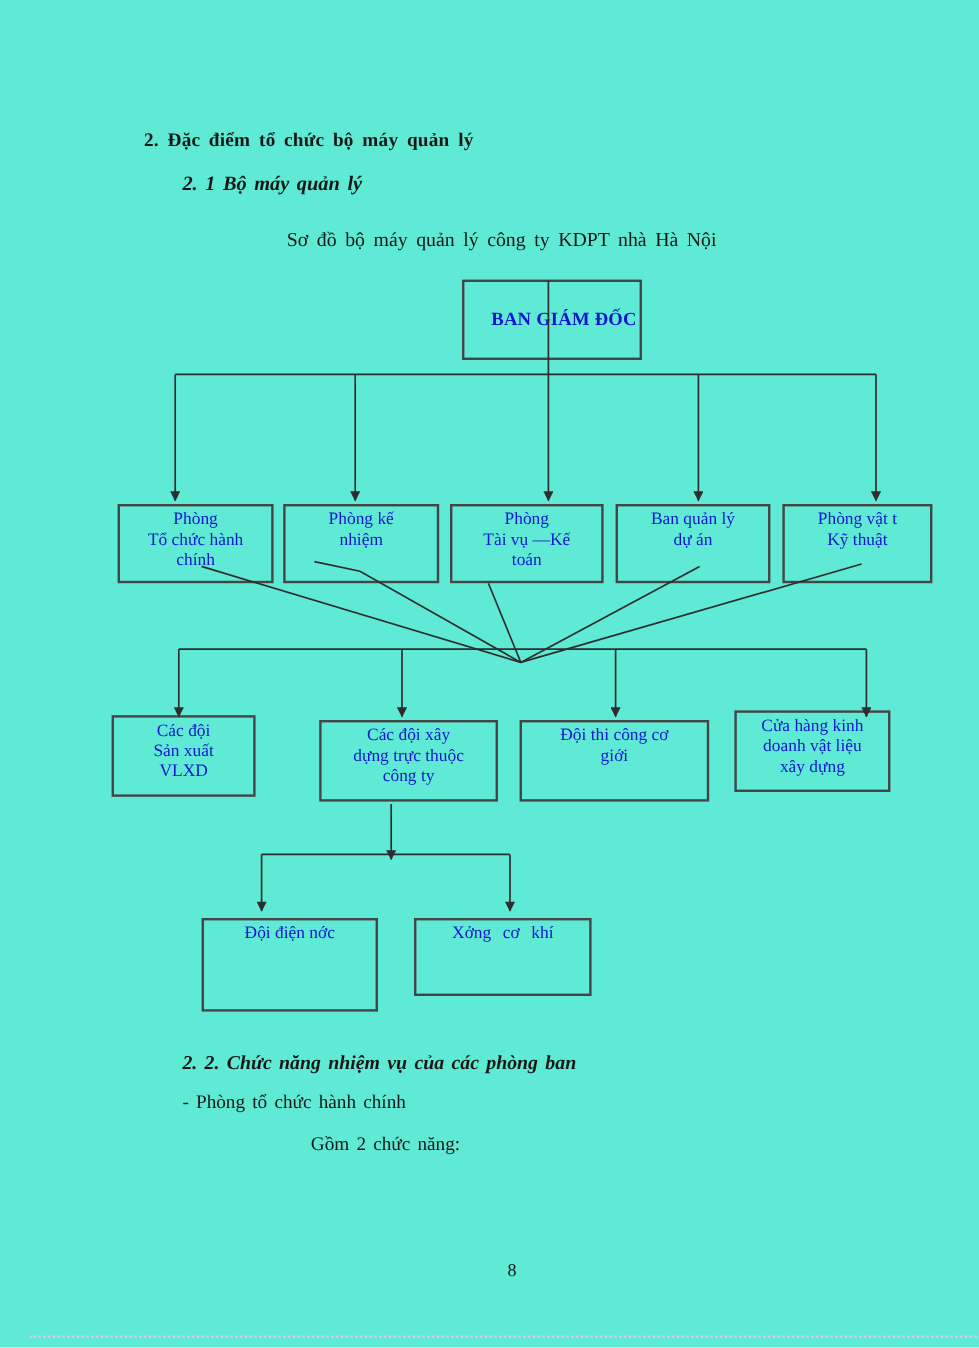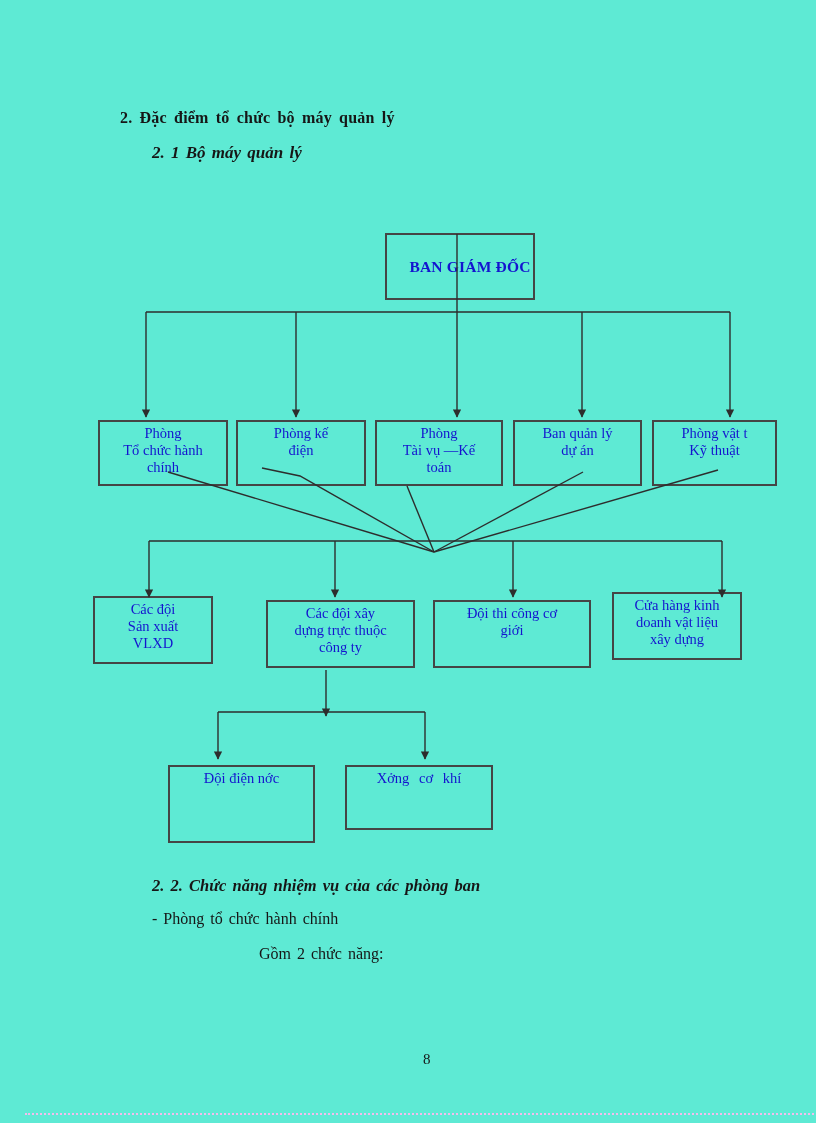--- a/index.html
+++ b/index.html
@@ -29,30 +29,31 @@
   .pagenum { position:absolute; left:423px; top:1051px; font-size:15px; }
   .dotline { position:absolute; left:25px; top:1113px; width:789px; height:0; border-top:2px dotted #f3bded; }
 </style>
 </head>
 <body>
 
 <div class="page">
 
   <div class="abs h1" style="left:120px; top:109px;">2. Đặc điểm tổ chức bộ máy quản lý</div>
   <div class="abs h2" style="left:152px; top:143px;text-align:right;">2. 1 Bộ máy quản lý</div>
+  <div class="abs caption" style="left:239px; top:190px;">Sơ đồ bộ máy quản lý công ty KDPT nhà Hà Nội</div>
 
   <div>
 
     <div class="box vcenter" style="left:385px; top:233px; width:150px; height:67px;padding-left:20px;">BAN GIÁM ĐỐC</div>
 
     <div class="box" style="left:98px;  top:420px; width:130px; height:66px;">Phòng
 Tổ chức hành
 chính</div>
     <div class="box" style="left:236px; top:420px; width:130px; height:66px;">Phòng kế
-điện</div>
+nhiệm</div>
     <div class="box" style="left:375px; top:420px; width:128px; height:66px;">Phòng
 Tài vụ —Kế
 toán</div>
     <div class="box" style="left:513px; top:420px; width:129px; height:66px;">Ban quản lý
 dự án</div>
     <div class="box" style="left:652px; top:420px; width:125px; height:66px;">Phòng vật t
 Kỹ thuật</div>
 
     <div class="box" style="left:93px;  top:596px; width:120px; height:68px;">Các đội
 Sản xuất

